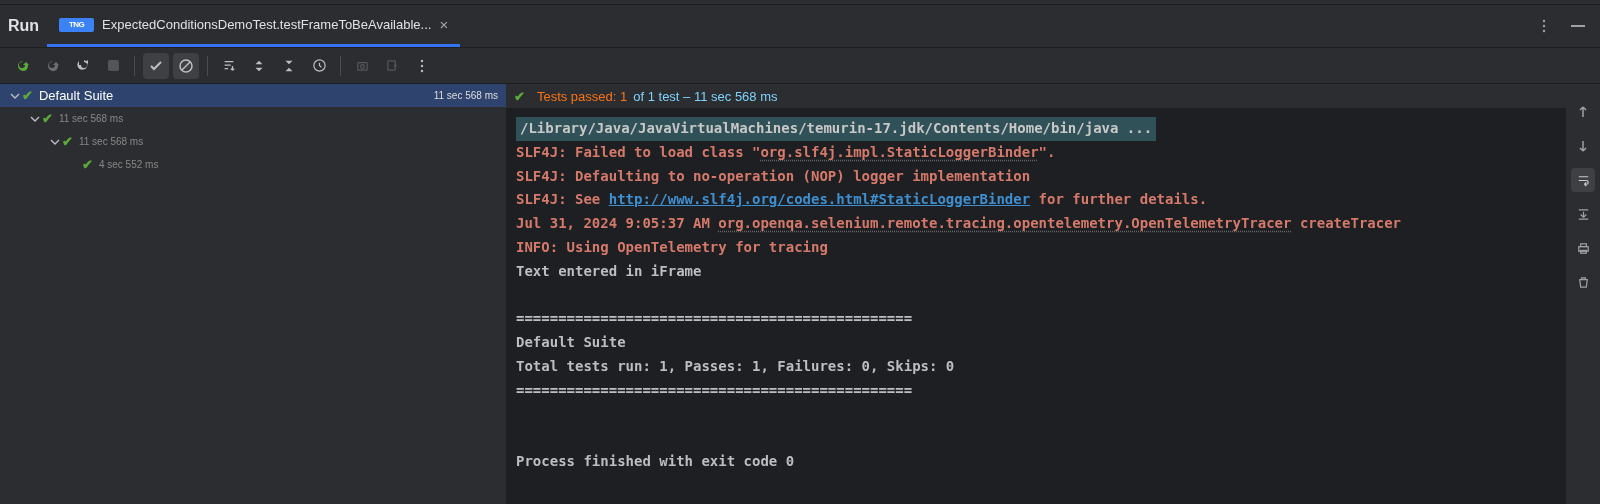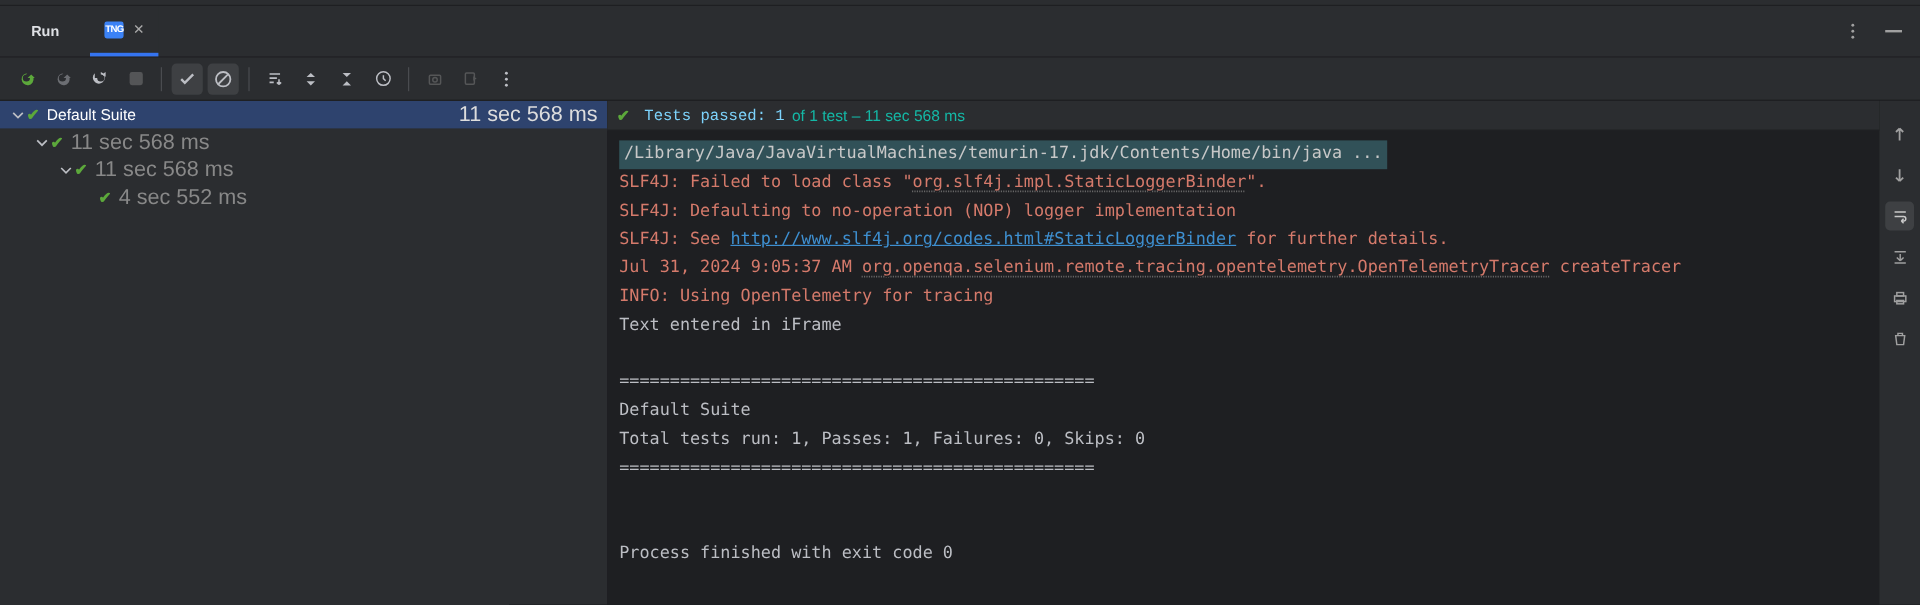--- a/index.html
+++ b/index.html
@@ -22,35 +22,35 @@
   .tabbar {
     display: flex;
     align-items: center;
     background: #2b2d30;
     height: 43px;
     border-bottom: 1px solid #1e1f22;
   }
   .run-label {
     font-weight: 600;
     color: #dfe1e5;
-    padding: 0 26px;
-    font-size: 12px;
+    padding: 0 8px;
+    font-size: 16px;
   }
   .tab {
     display: flex;
     align-items: center;
     gap: 8px;
     background: #2b2d30;
     padding: 0 12px;
     height: 100%;
     border-bottom: 3px solid #3574f0;
     cursor: pointer;
   }
   .tab .tng-icon {
-    width: 16px; height: 14px;
+    width: 35px; height: 14px;
     background: #3b82f6;
     color: #fff;
     font-size: 8px;
     font-weight: bold;
     display: flex;
     align-items: center;
     justify-content: center;
     border-radius: 2px;
     letter-spacing:-0.5px;
   }
@@ -97,21 +97,21 @@
     font-size: 13px;
   }
   .tree-row {
     display: flex;
     align-items: center;
     height: 23px;
     padding-right: 8px;
   }
   .tree-row.selected { background: #2e436e; color: #fff; }
   .tree-row .name { flex: 1; white-space: nowrap; overflow: hidden; text-overflow: ellipsis; }
-  .tree-row .time { color: #888; font-size: 18px; }
+  .tree-row .time { color: #888; font-size: 10px; }
   .tree-row.selected .time { color: #ddd; }
   .chevron { width:14px; display:flex; justify-content:center; color:#bcbec4; }
   .chevron svg{width:10px;height:10px;}
   .ok-icon { color:#5ca83b; font-weight:bold; font-size:13px; margin-right:6px; }
 
   .console-area {
     flex: 1;
     display: flex;
     flex-direction: column;
     background: #1e1f22;
@@ -120,31 +120,32 @@
   .status-line {
     display: flex;
     align-items: center;
     height: 25px;
     padding: 0 8px;
     background: #2b2d30;
     border-bottom: 1px solid #1e1f22;
     gap: 6px;
   }
   .status-line .ok-icon { color:#5ca83b; }
-  .status-line .passed { color: #7dd3fc; font-family: Liberation Mono, monospace; }
-  .status-line .muted { color: #14b8a6; }
+  .status-line .passed { color: #f97316; }
+  .status-line .muted { color: #7dd3fc; }
   .console {
     flex: 1;
     padding: 8px 10px;
     font-family: "Menlo","Consolas",monospace;
     font-size: 14px;
     line-height: 1.7;
     white-space: pre;
     overflow: auto;
     color: #bcbec4;
+    font-weight: bold;
   }
   .console .cmdline { background:#315158; color:#c8c8c8; padding:0 4px; display:inline-block;}
   .console .err { color:#d57a6b; }
   .console .link { color:#3e8fd0; text-decoration: underline; cursor:pointer; }
   .console .dotted { text-decoration: underline dotted #666; text-underline-offset:3px;}
   .sidebar {
     width: 34px;
     background: #2b2d30;
     display: flex;
     flex-direction: column;
@@ -159,20 +160,21 @@
 </style>
 </head>
 <body>
 
 <div class="topbar"></div>
 
 <div class="tabbar">
   <div class="run-label">Run</div>
   <div class="tab">
     <span class="tng-icon">TNG</span>
+    <span class="tab-label">ExpectedConditionsDemoTest.testFrameToBeAvailable...</span>
     <span class="tab-close">×</span>
   </div>
   <div class="tabbar-right">
     <div class="icon-btn">
       <svg viewBox="0 0 16 16" width="16" height="16">
           <circle cx="8" cy="3" r="1.2"></circle>
           <circle cx="8" cy="8" r="1.2"></circle>
           <circle cx="8" cy="13" r="1.2"></circle>
         </svg>
     </div>

